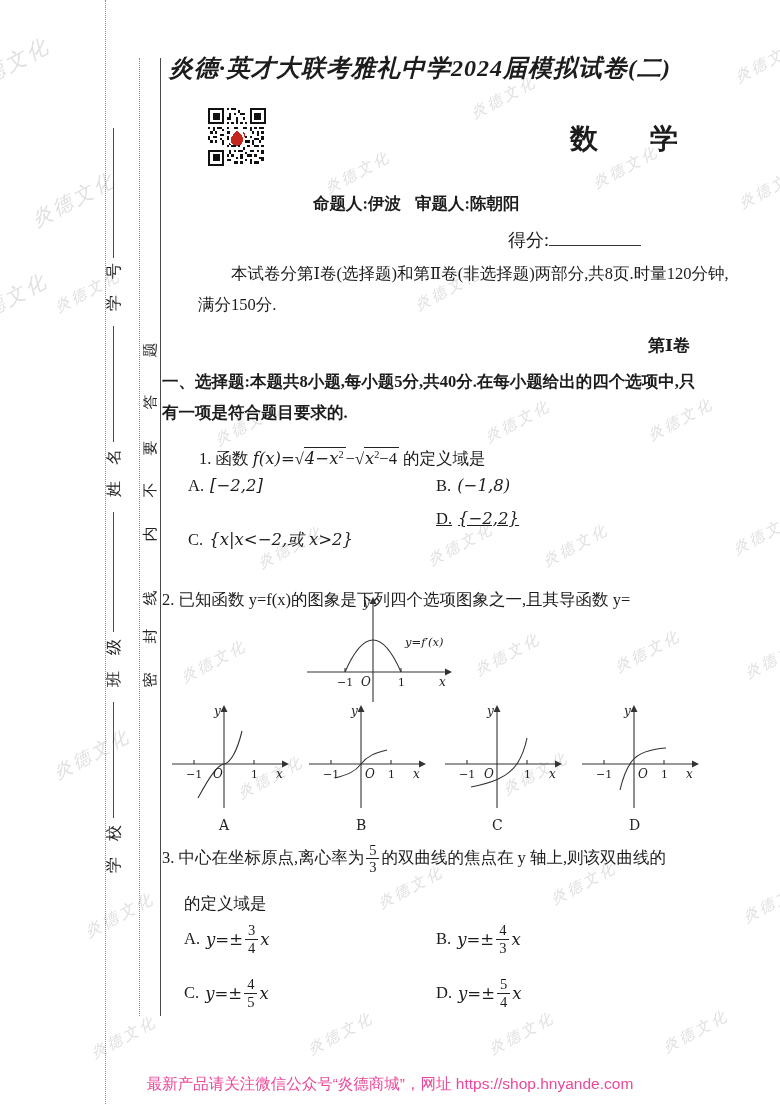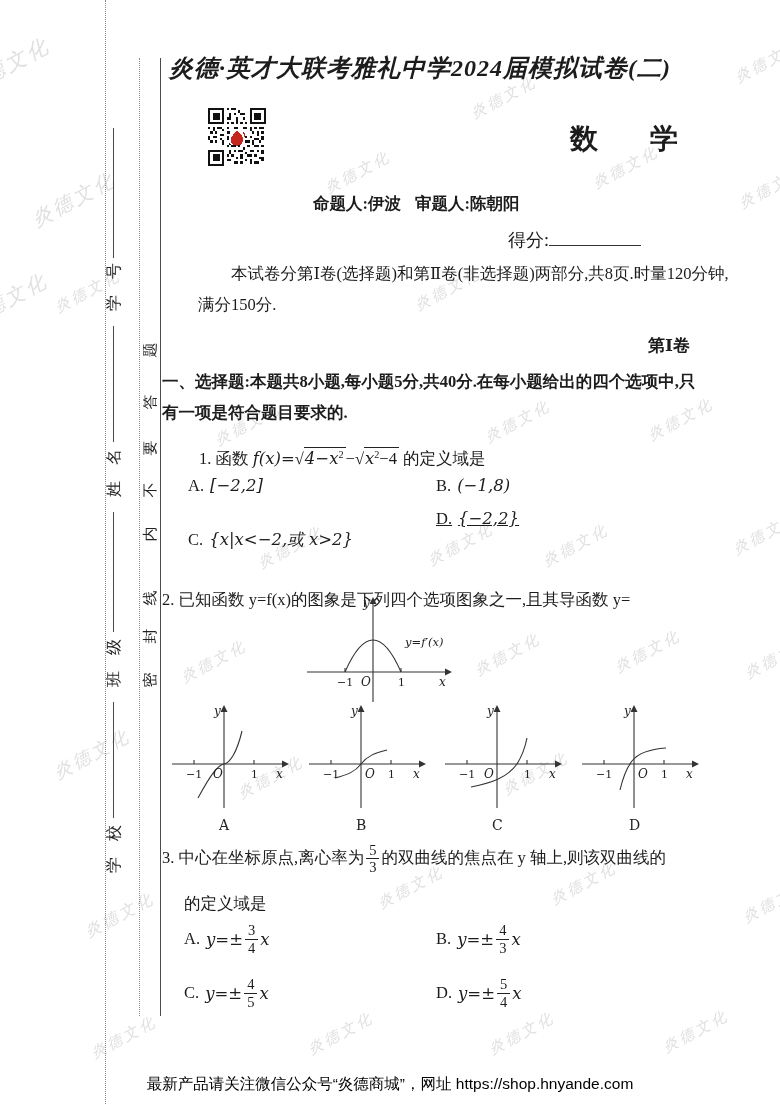--- a/index.html
+++ b/index.html
@@ -41,21 +41,21 @@
   .opt{position:absolute;font-size:16.5px;}
   .opt .lab{margin-right:6px;}
   .optf{position:absolute;font-size:16.5px;height:42px;display:flex;align-items:center;}
   .optf .lab{margin-right:6px;}
   
   .graphs{position:absolute;left:166px;top:702px;width:536px;display:flex;justify-content:space-between;}
   svg text{font-family:"DejaVu Serif",serif;fill:#222;}
   .footer-page{position:absolute;left:120px;top:1027px;width:540px;text-align:center;font-size:16px;}
   .footer-page .gap{display:inline-block;width:26px;}
   .promo{position:absolute;left:0;top:1074px;width:780px;text-align:center;
-         font-family:"Liberation Sans","DejaVu Sans",sans-serif;font-size:15.5px;color:#000000;}
+         font-family:"Liberation Sans","DejaVu Sans",sans-serif;font-size:15.5px;color:#ec4899;}
 </style>
 </head>
 <body>
 
 <div id="page">
 
   <span class="wm" style="left:-42px;top:52px;font-size:21px;">炎德文化</span>
   <span class="wm" style="left:468px;top:88px;font-size:15px;">炎德文化</span>
   <span class="wm" style="left:732px;top:52px;font-size:15px;">炎德文化</span>
   <span class="wm" style="left:322px;top:163px;font-size:15px;">炎德文化</span>

